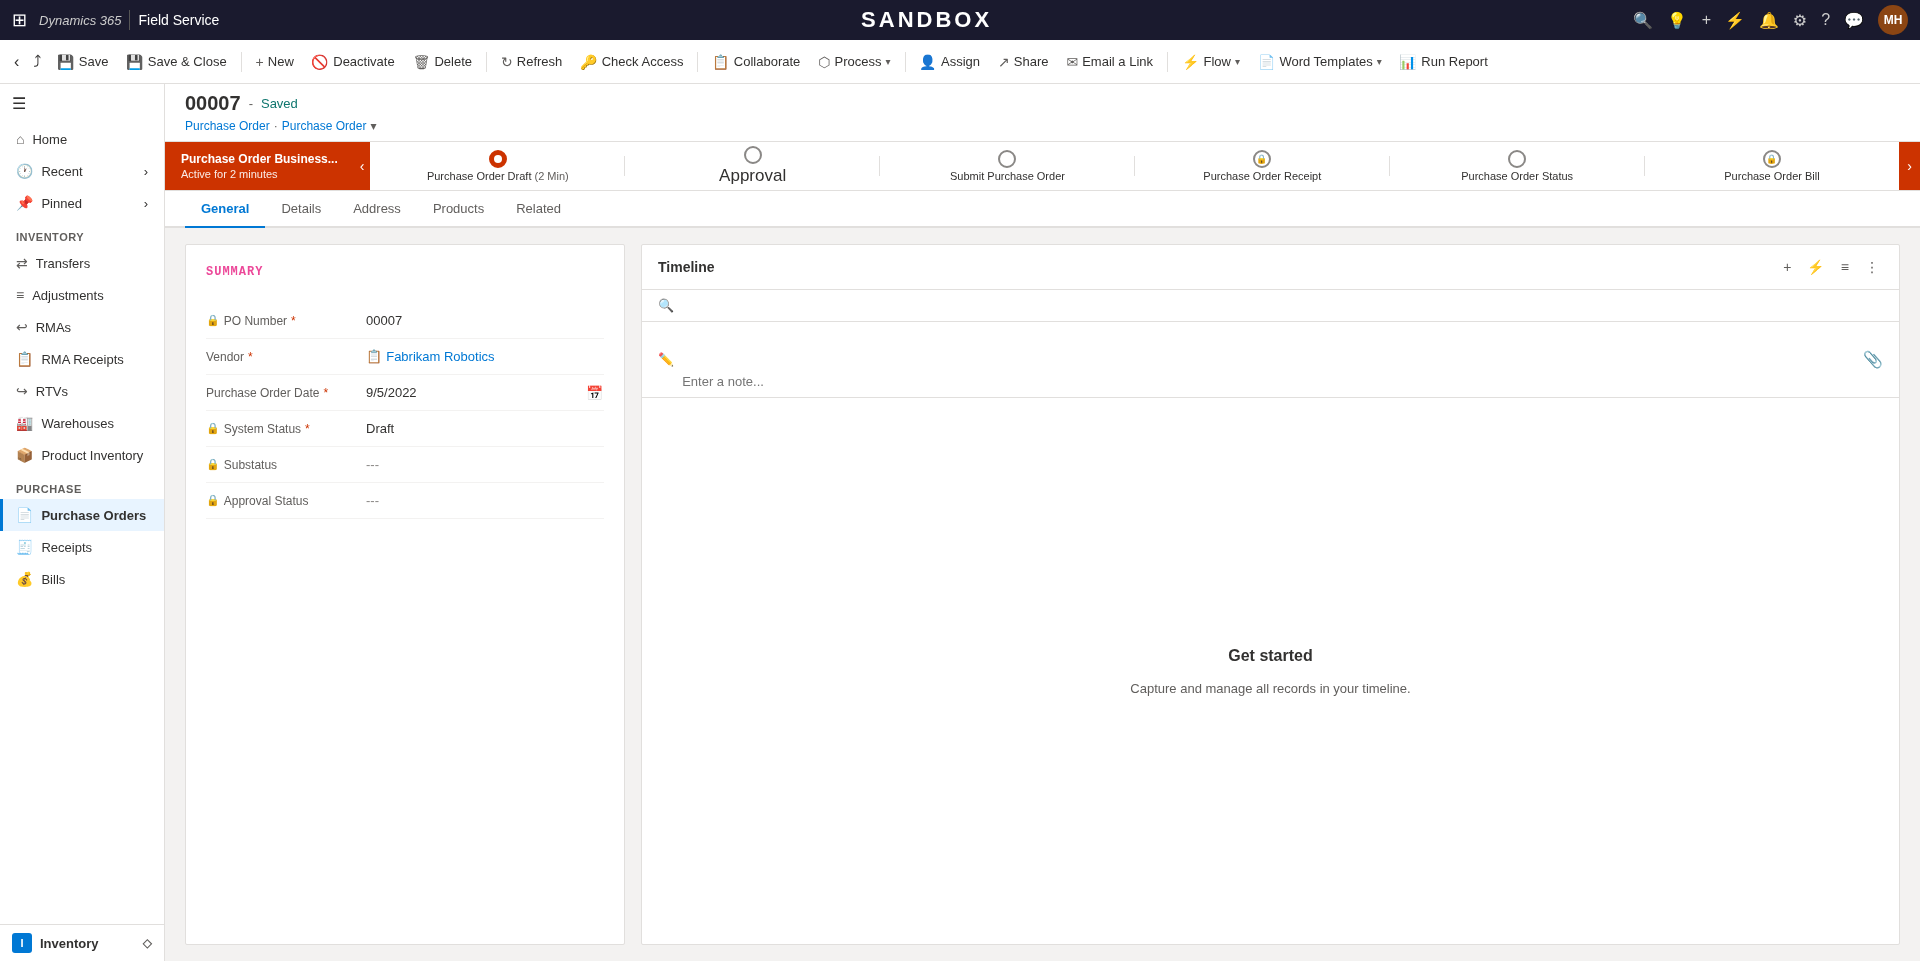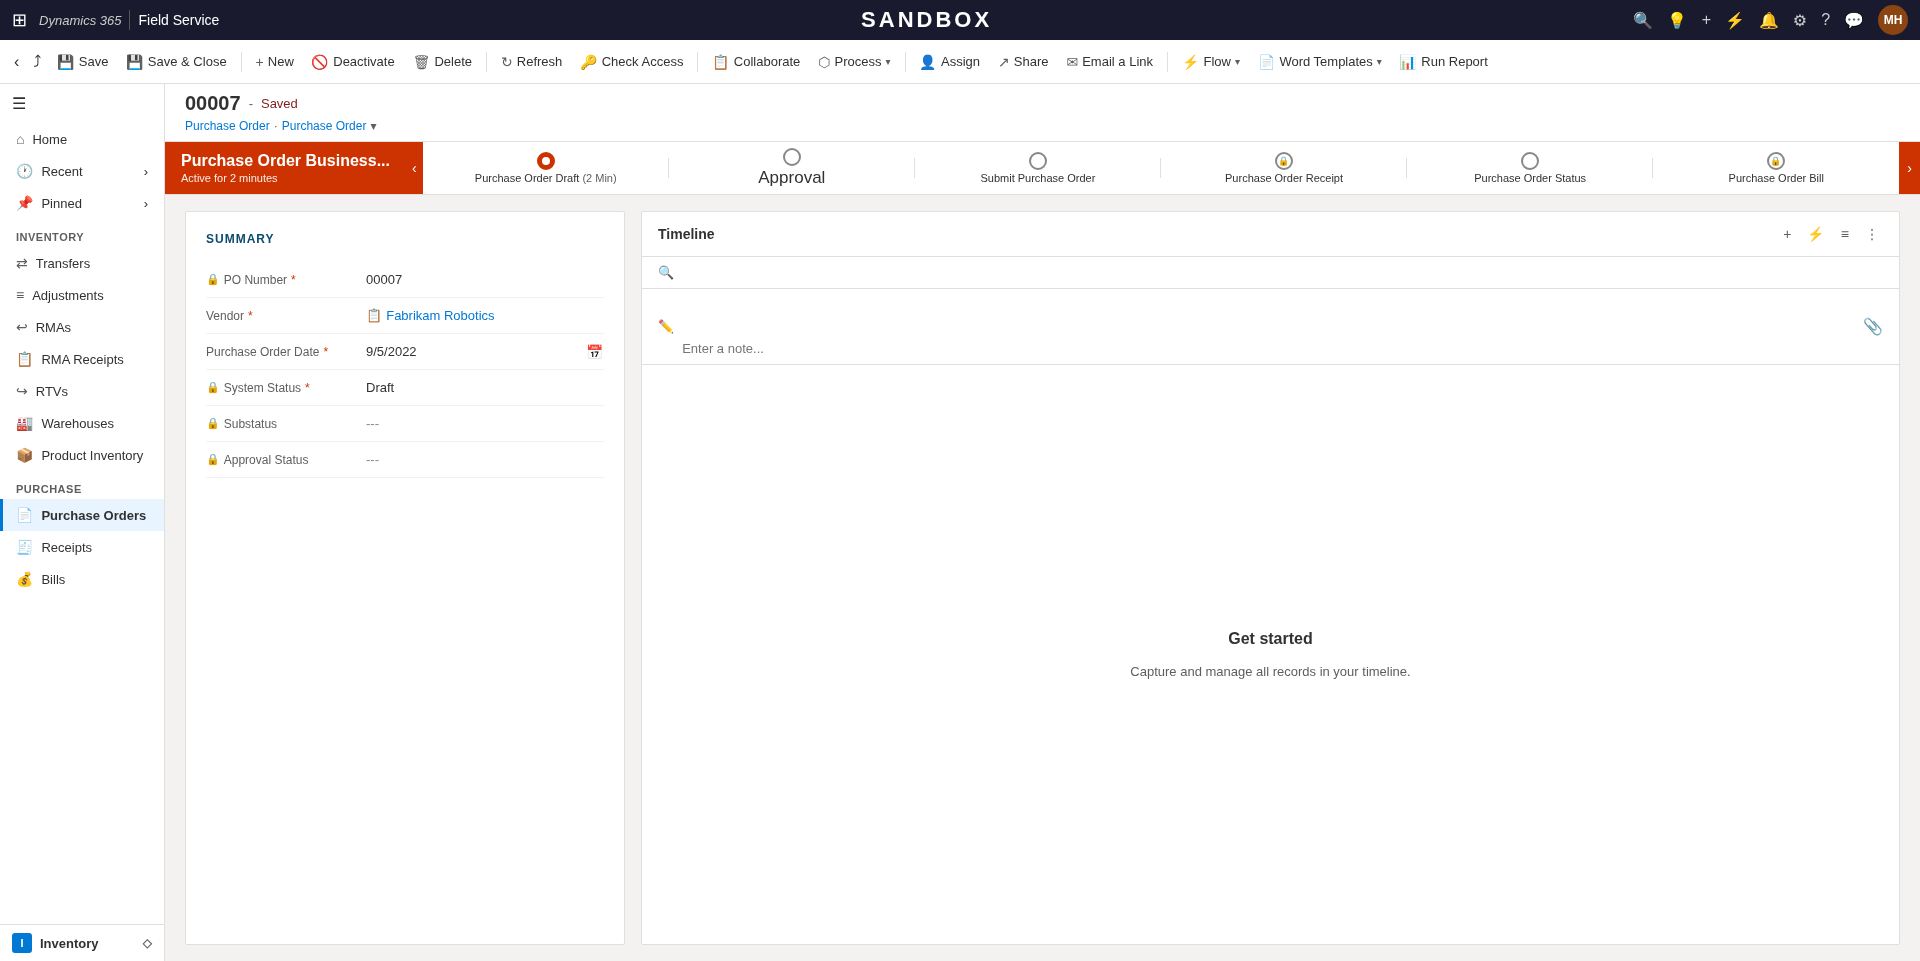--- a/index.html
+++ b/index.html
@@ -122,21 +122,21 @@
       padding: 8px 20px 0;
       border-bottom: 1px solid #e1dfdd;
     }
     .record-title-row {
       display: flex;
       align-items: center;
       gap: 8px;
       margin-bottom: 4px;
     }
     .record-id { font-size: 20px; font-weight: 600; color: #323130; }
-    .record-saved { font-size: 13px; color: #7f1d1d; }
+    .record-saved { font-size: 13px; color: #0f766e; }
     .record-breadcrumb {
       font-size: 12px; color: #0078d4; display: flex; align-items: center; gap: 4px;
       margin-bottom: 8px;
     }
     .breadcrumb-sep { color: #605e5c; }
     .breadcrumb-link { cursor: pointer; }
     .breadcrumb-dropdown { cursor: pointer; color: #605e5c; }
 
     
     .process-bar {
@@ -153,21 +153,21 @@
       color: #fff;
       padding: 10px 16px;
       font-size: 12px;
       font-weight: 600;
       min-width: 180px;
       display: flex;
       flex-direction: column;
       gap: 2px;
       cursor: pointer;
     }
-    .process-stage-name { font-size: 16px; }
+    .process-stage-name { font-size: 12px; }
     .process-stage-sub { font-size: 11px; opacity: 0.9; font-weight: 400; }
     .process-stages {
       display: flex;
       align-items: center;
       flex: 1;
       height: 48px;
       overflow: hidden;
     }
     .process-stage {
       display: flex;
@@ -232,24 +232,25 @@
       background: #fff;
       border: 1px solid #e1dfdd;
       border-radius: 2px;
       width: 440px;
       min-width: 440px;
       padding: 20px;
     }
     .summary-title {
       font-size: 12px;
       font-weight: 700;
-      color: #0c4a6e;
+      color: #ec4899;
       letter-spacing: 1px;
       text-transform: uppercase;
-      margin-bottom: 16px;
+      margin-bottom: 24px;
+      font-family: Liberation Mono, monospace;
     }
     .form-field {
       display: flex;
       align-items: center;
       padding: 8px 0;
       border-bottom: 1px solid #f3f2f1;
       min-height: 36px;
     }
     .field-label {
       width: 160px;
@@ -546,20 +547,27 @@
         <div class="process-stage" style="display:flex;flex-direction:column;align-items:center;justify-content:center;flex:1;height:100%;gap:2px;">
           <div style="width:18px;height:18px;border-radius:50%;border:2px solid #8a8886;background:#fff;display:flex;align-items:center;justify-content:center;">
             <span style="font-size:9px;color:#8a8886;">🔒</span>
           </div>
           <span style="font-size:11px;color:#323130;text-align:right;">Purchase Order Bill</span>
         </div>
       </div>
       <button class="process-nav-btn" style="background:#cc3300;color:#fff;font-size:14px;height:100%;border:none;cursor:pointer;padding:0 8px;">›</button>
     </div>
 
+    <div class="tabs-bar" style="background:#fff;">
+      <div class="tab active">General</div>
+      <div class="tab">Details</div>
+      <div class="tab">Address</div>
+      <div class="tab">Products</div>
+      <div class="tab">Related</div>
+    </div>
 
     <div class="form-content">
 
       <div class="summary-card">
         <div class="summary-title">SUMMARY</div>
 
         <div class="form-field">
           <div class="field-label">
             <span style="font-size:11px;color:#8a8886;">🔒</span>
             <span>PO Number</span>

